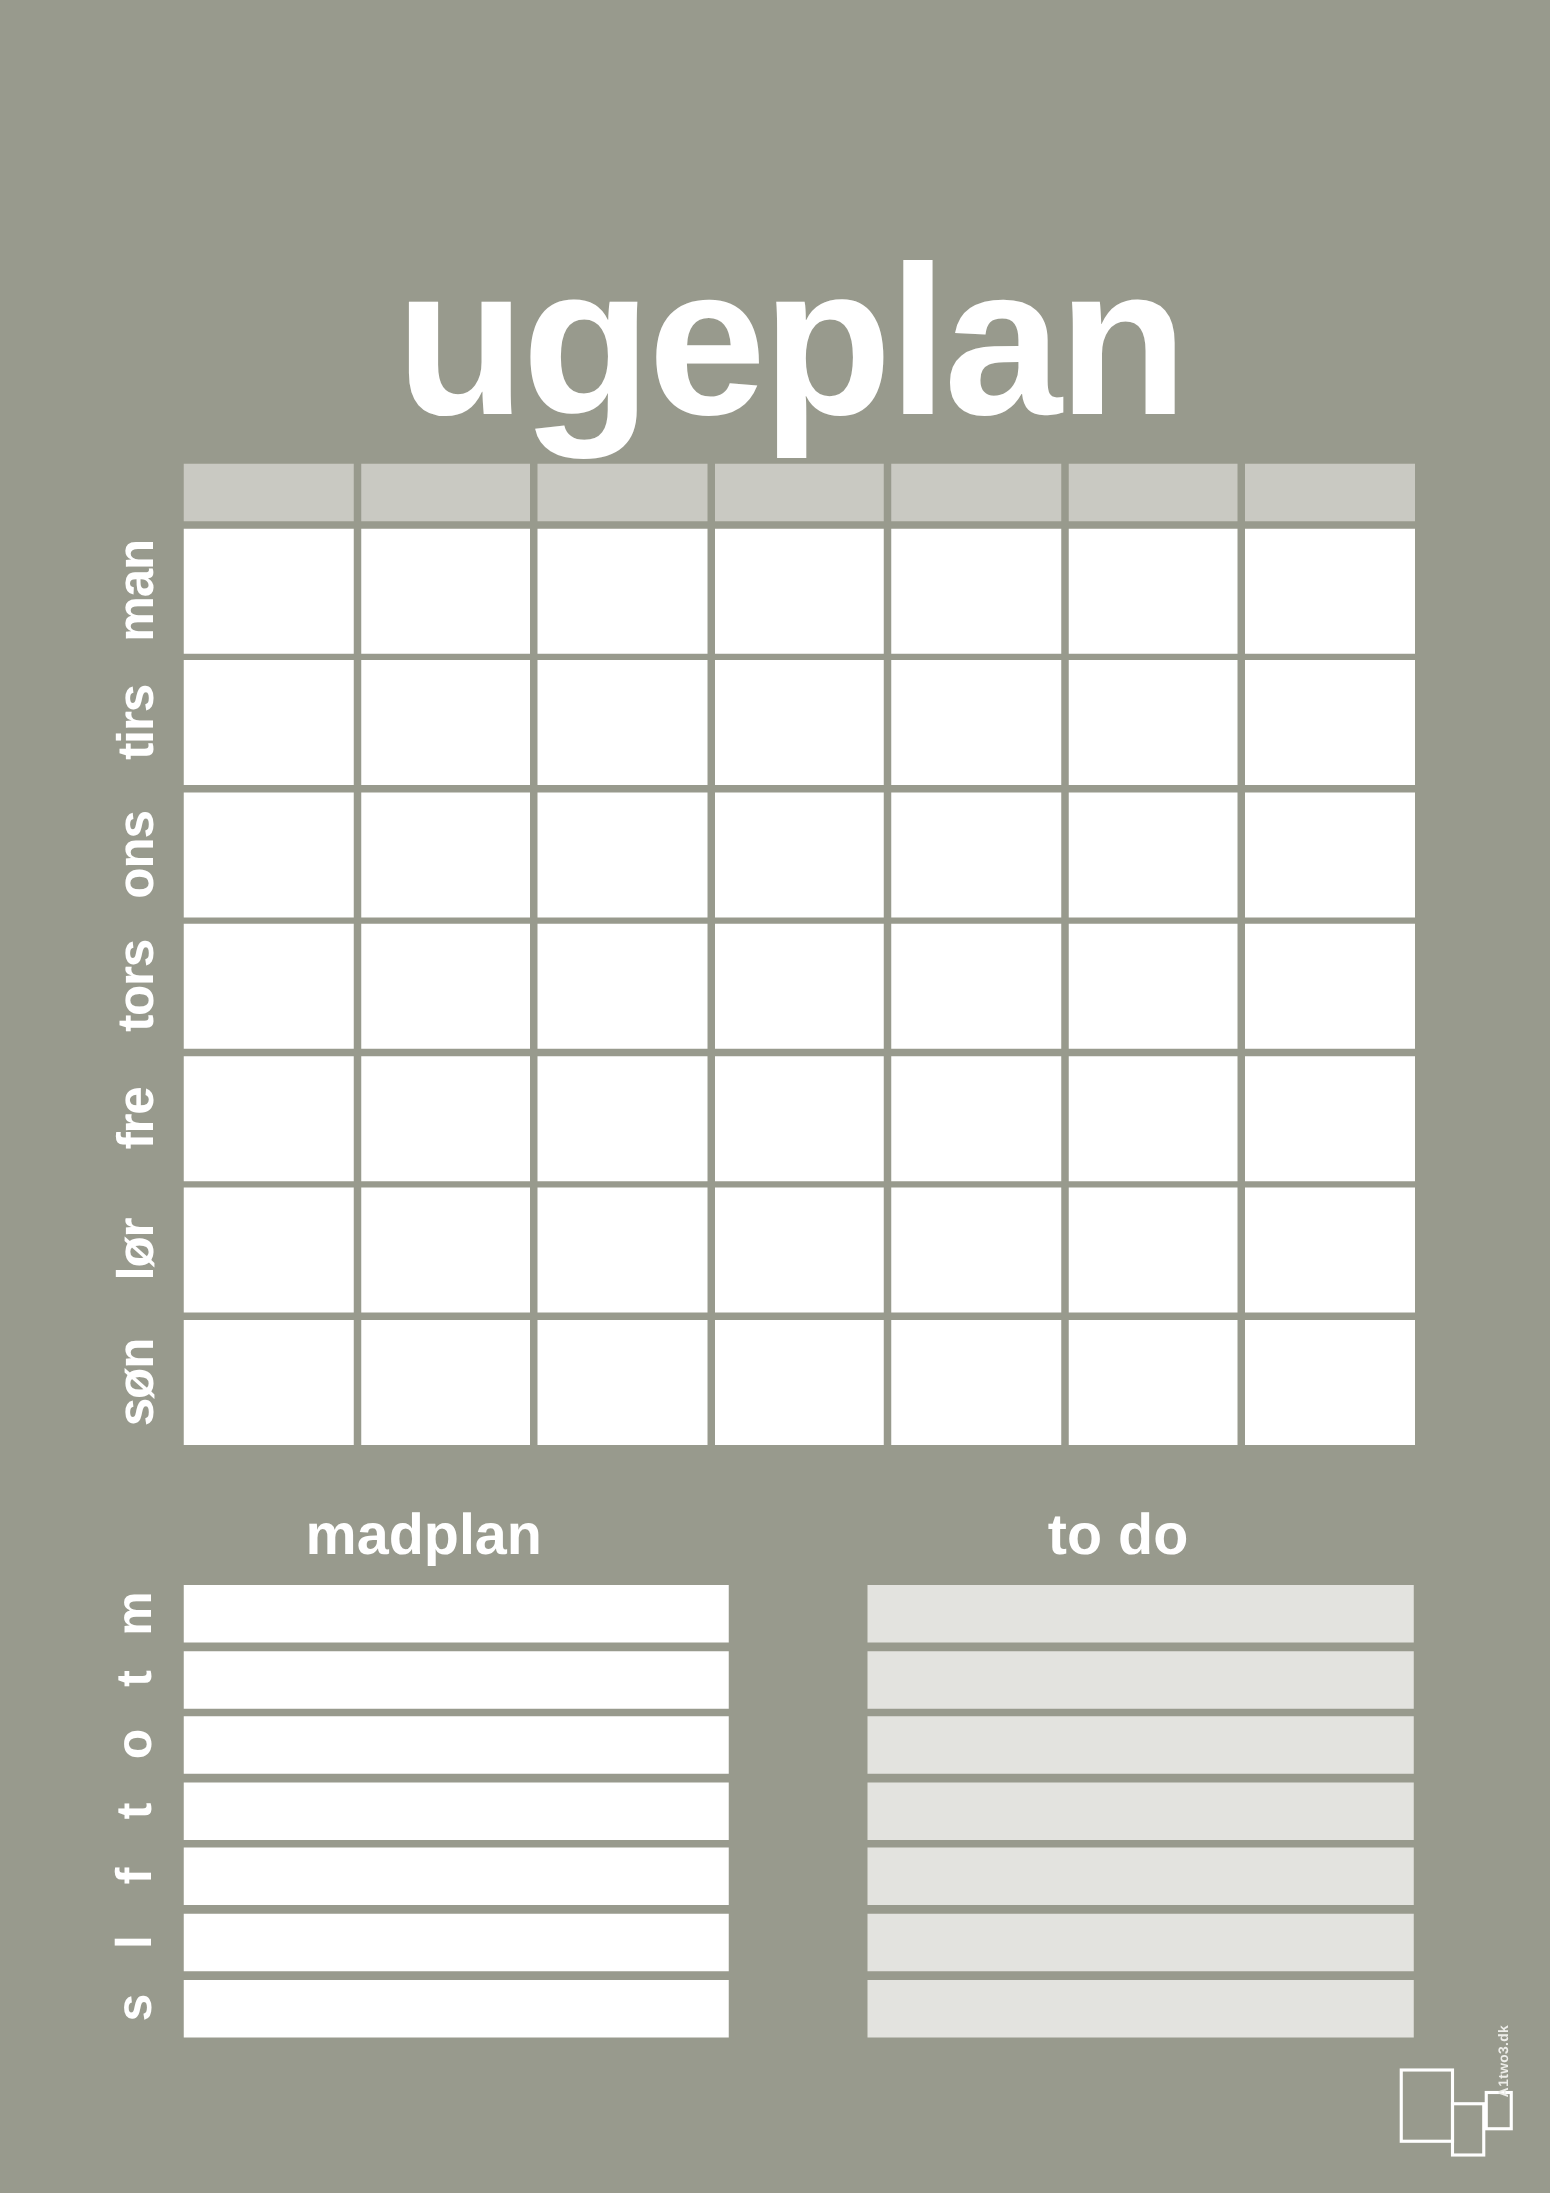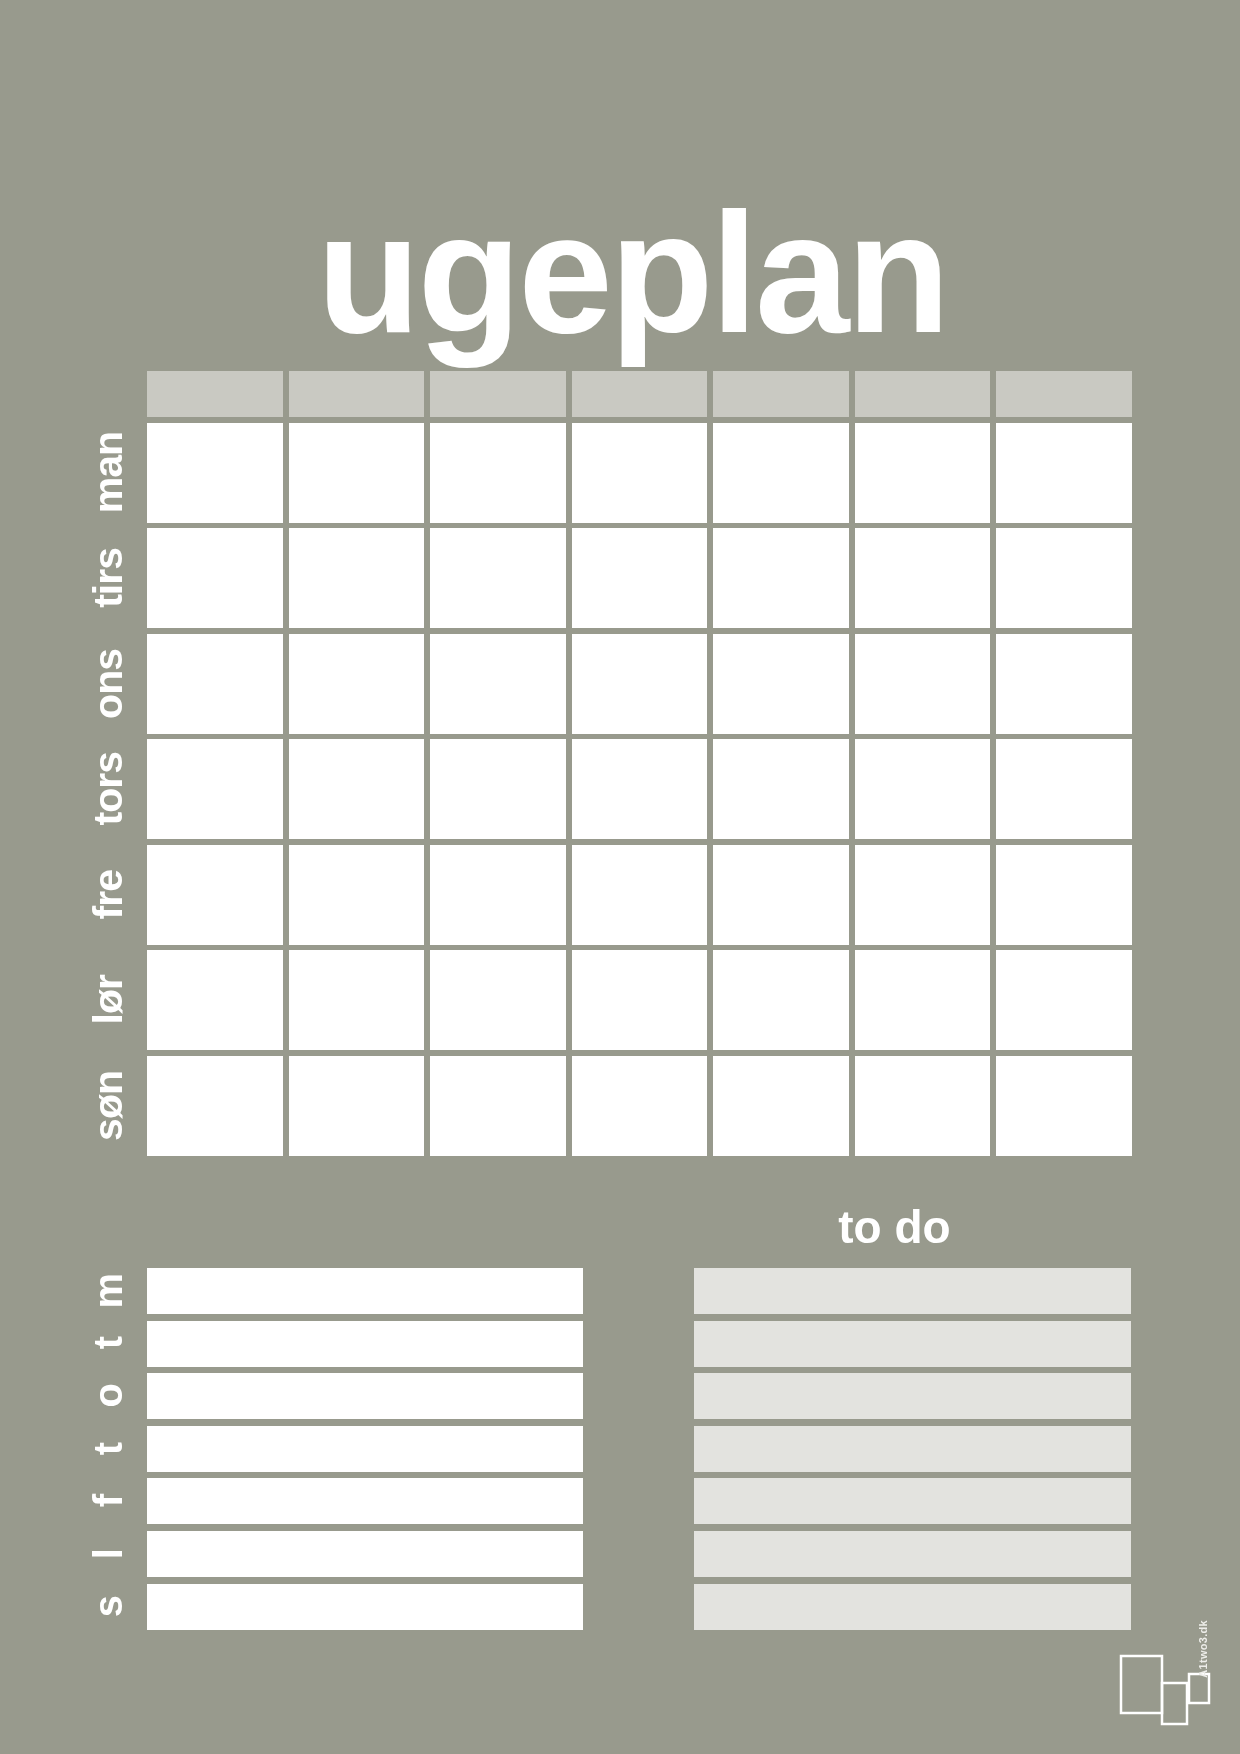--- a/index.html
+++ b/index.html
@@ -201,20 +201,21 @@
         <span class="vtext">fre</span>
       </div>
       <div class="day-slot">
         <span class="vtext">lør</span>
       </div>
       <div class="day-slot">
         <span class="vtext">søn</span>
       </div>
     </div>
 
+  <h2 id="madplan-heading" class="section-heading">madplan</h2>
   <h2 id="todo-heading" class="section-heading">to do</h2>
 
   <div id="madplan-labels">
       <div class="letter-slot">
         <span class="vtext">m</span>
       </div>
       <div class="letter-slot">
         <span class="vtext">t</span>
       </div>
       <div class="letter-slot">

